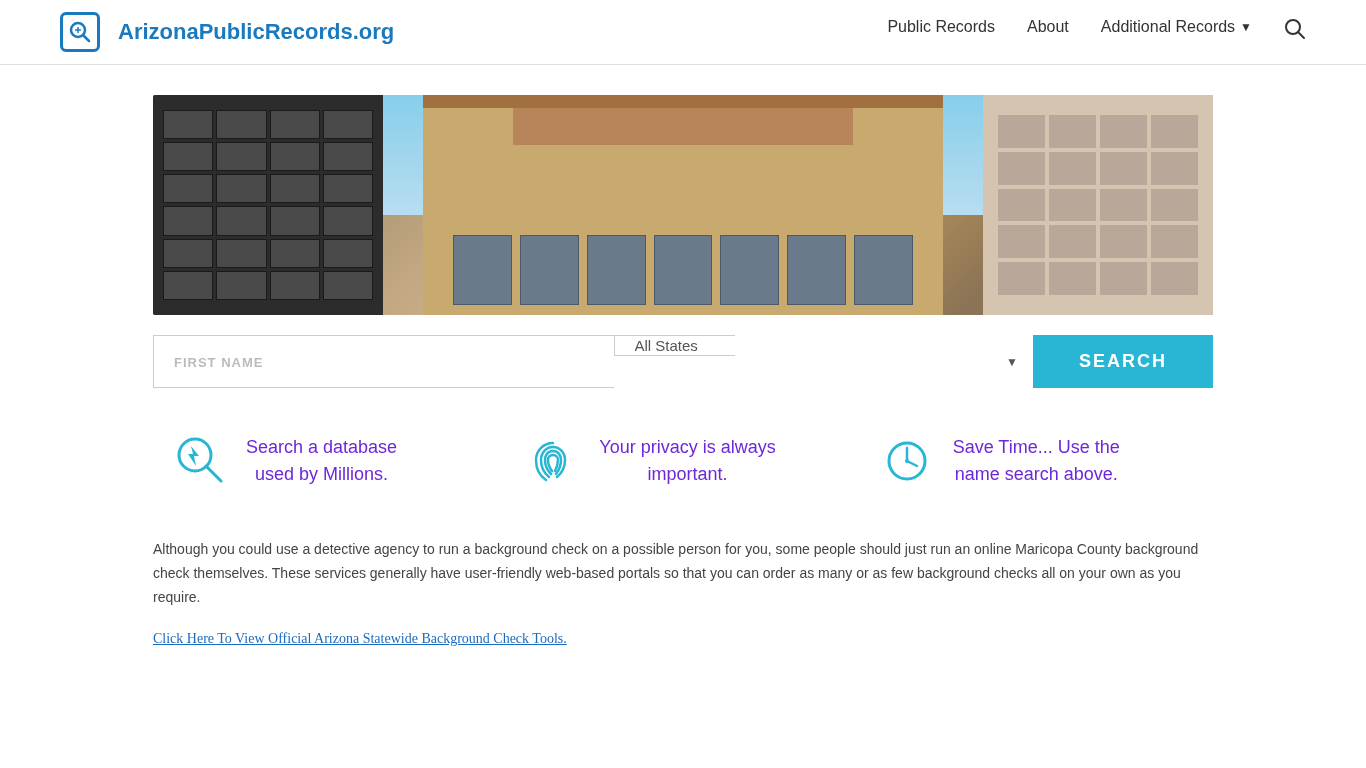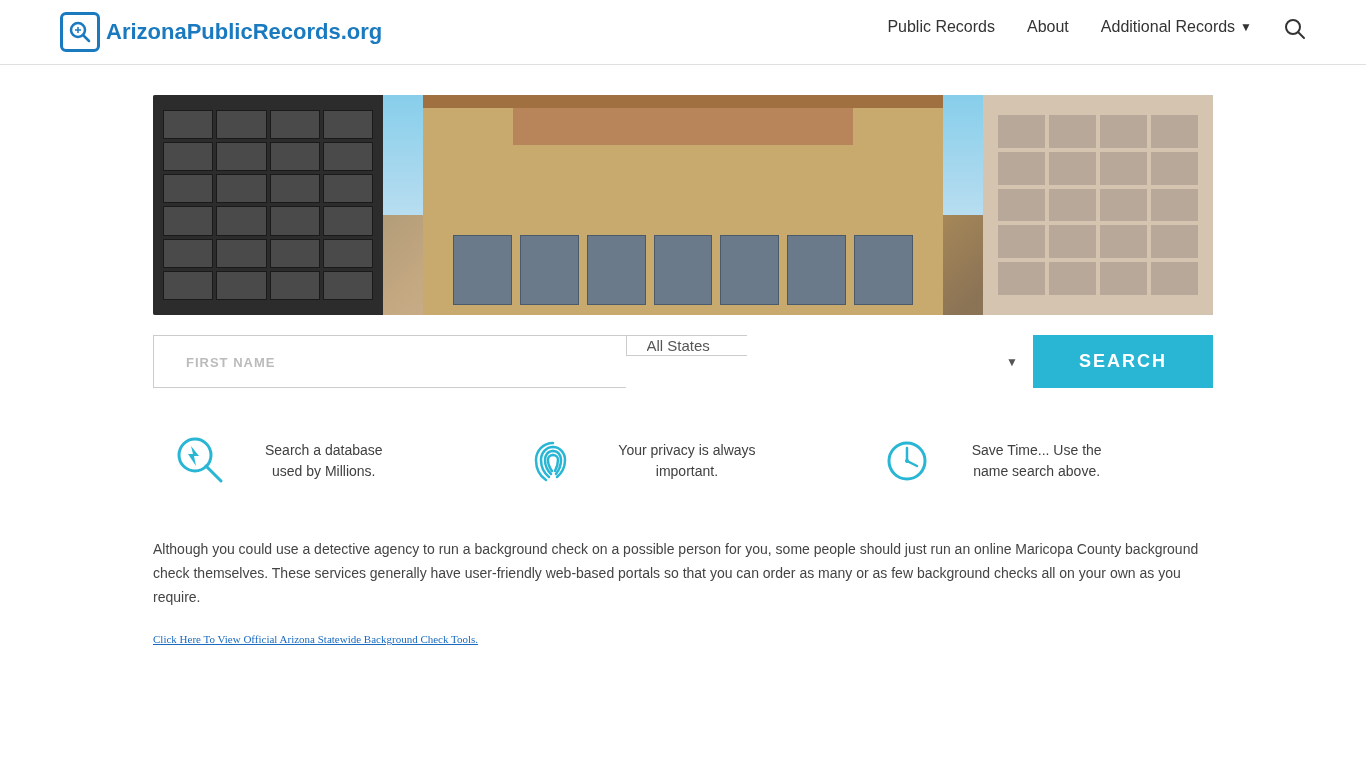--- a/index.html
+++ b/index.html
@@ -10,21 +10,21 @@
       display: flex;
       align-items: center;
       justify-content: space-between;
       padding: 12px 60px;
       border-bottom: 1px solid #e0e0e0;
       background: #fff;
     }
     .logo {
       display: flex;
       align-items: center;
-      gap: 6px;
+      gap: 18px;
       text-decoration: none;
     }
     .logo-icon {
       width: 40px;
       height: 40px;
       border: 3px solid #1a7abf;
       border-radius: 6px;
       display: flex;
       align-items: center;
       justify-content: center;
@@ -162,21 +162,21 @@
 
     
     .search-form {
       display: flex;
       gap: 0;
       margin-bottom: 35px;
       width: 100%;
     }
     .search-input {
       flex: 1;
-      padding: 16px 32px;
+      padding: 16px 20px;
       font-size: 14px;
       font-family: Arial, sans-serif;
       border: 1px solid #ccc;
       outline: none;
       color: #999;
       letter-spacing: 1px;
       font-weight: normal;
     }
     .search-input::placeholder {
       color: #bbb;
@@ -249,39 +249,38 @@
     .feature-icon {
       width: 55px;
       height: 55px;
       flex-shrink: 0;
       display: flex;
       align-items: center;
       justify-content: center;
     }
     .feature-text {
       font-family: Arial, sans-serif;
-      font-size: 14px;
-      color: #404040;
+      font-size: 18px;
+      color: #6d28d9;
       line-height: 1.5;
       text-align: center;
-      margin-left: 19px;
     }
 
     
     .body-text {
       font-family: Arial, sans-serif;
       font-size: 14px;
       color: #444;
       line-height: 1.7;
       margin-bottom: 20px;
     }
     .body-link {
       color: #1a6abf;
       text-decoration: underline;
-      font-size: 11px;
+      font-size: 14px;
       cursor: pointer;
     }
   </style>
 </head>
 <body>
 
 <header class="header">
   <a class="logo" href="#">
     <div class="logo-icon">
       <svg width="22" height="22" viewBox="0 0 22 22" fill="none">

